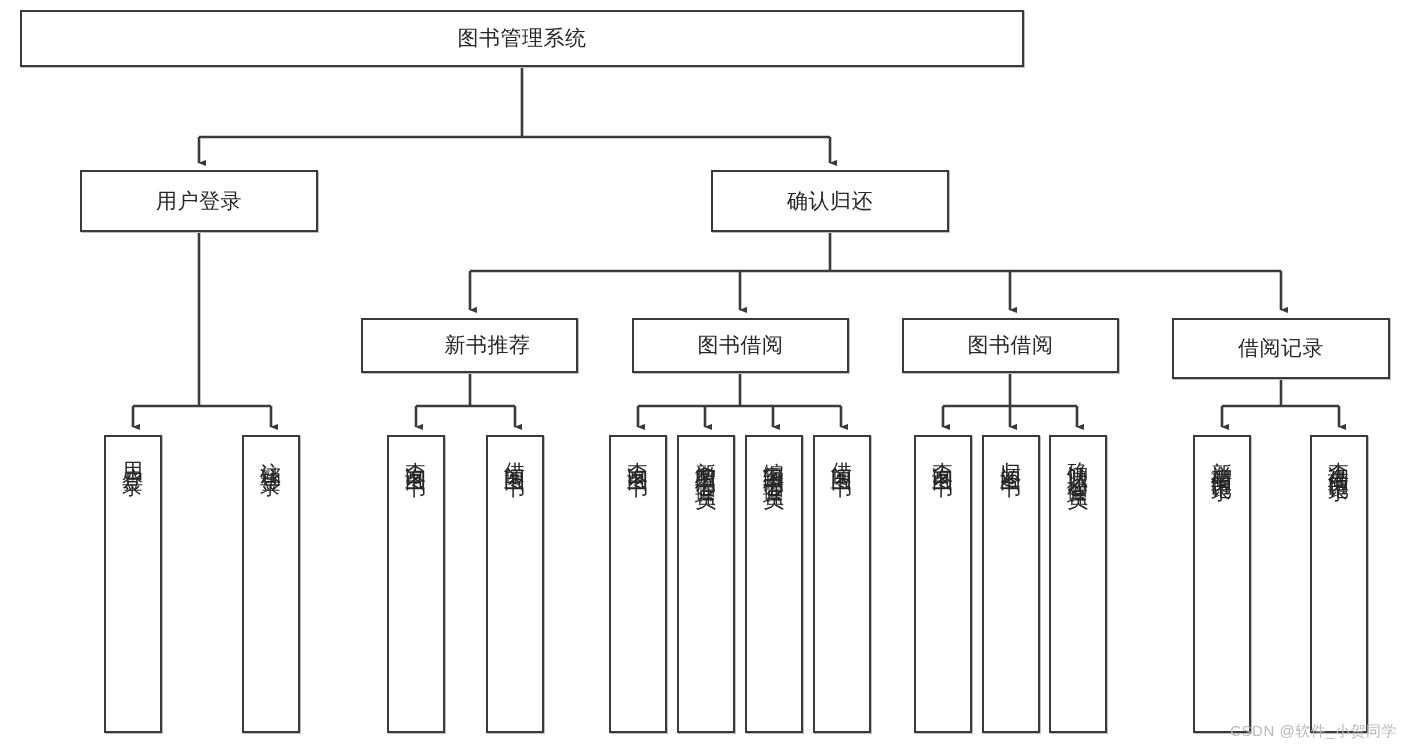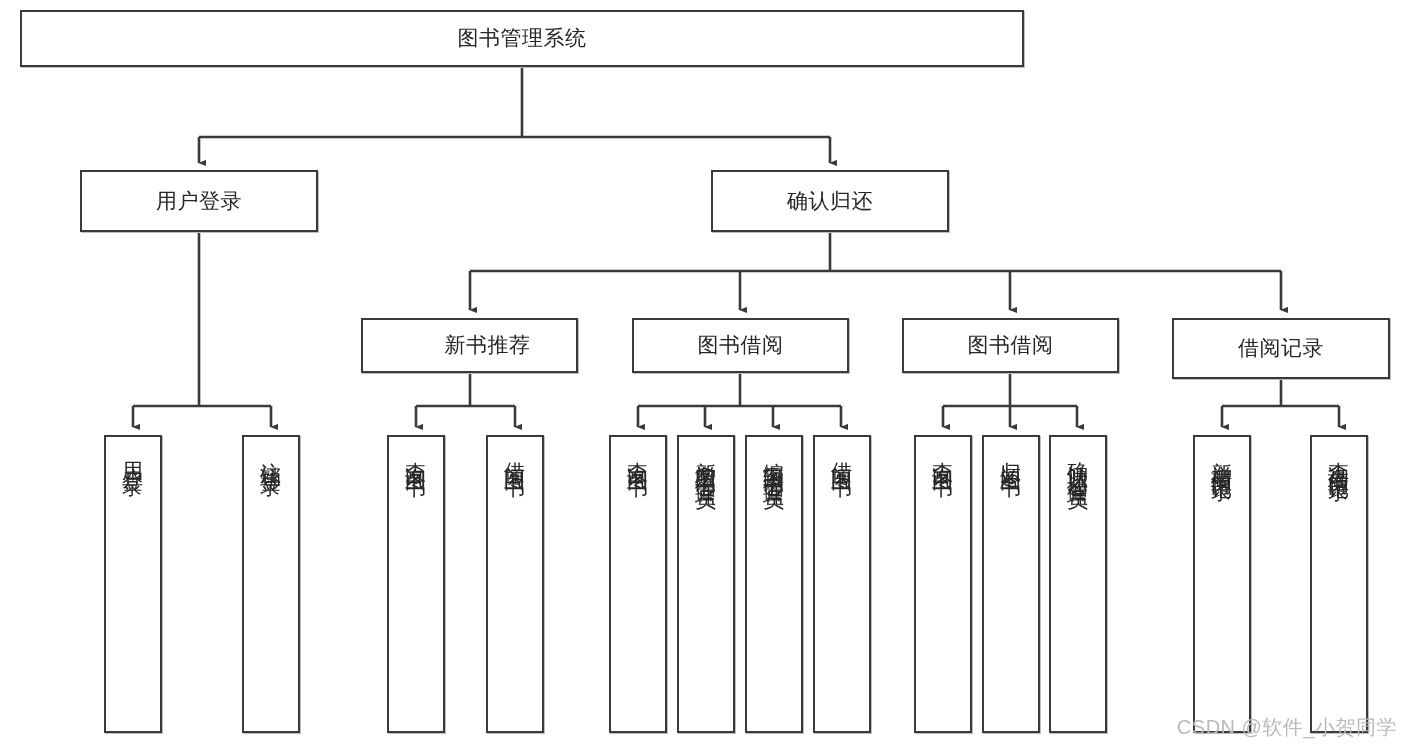--- a/index.html
+++ b/index.html
@@ -61,21 +61,21 @@
     font-size: 21px;
     letter-spacing: 5px;
     line-height: 1;
     white-space: nowrap;
   }
   .leaf.tall .vlabel { letter-spacing: 4px; }
   #watermark {
     position: absolute;
     right: 8px;
     bottom: 6px;
-    font-size: 20px;
+    font-size: 15px;
     color: #b9b9b9;
     letter-spacing: 0.5px;
     white-space: nowrap;
   }
 </style>
 </head>
 <body>
 
 <div id="canvas">
 

